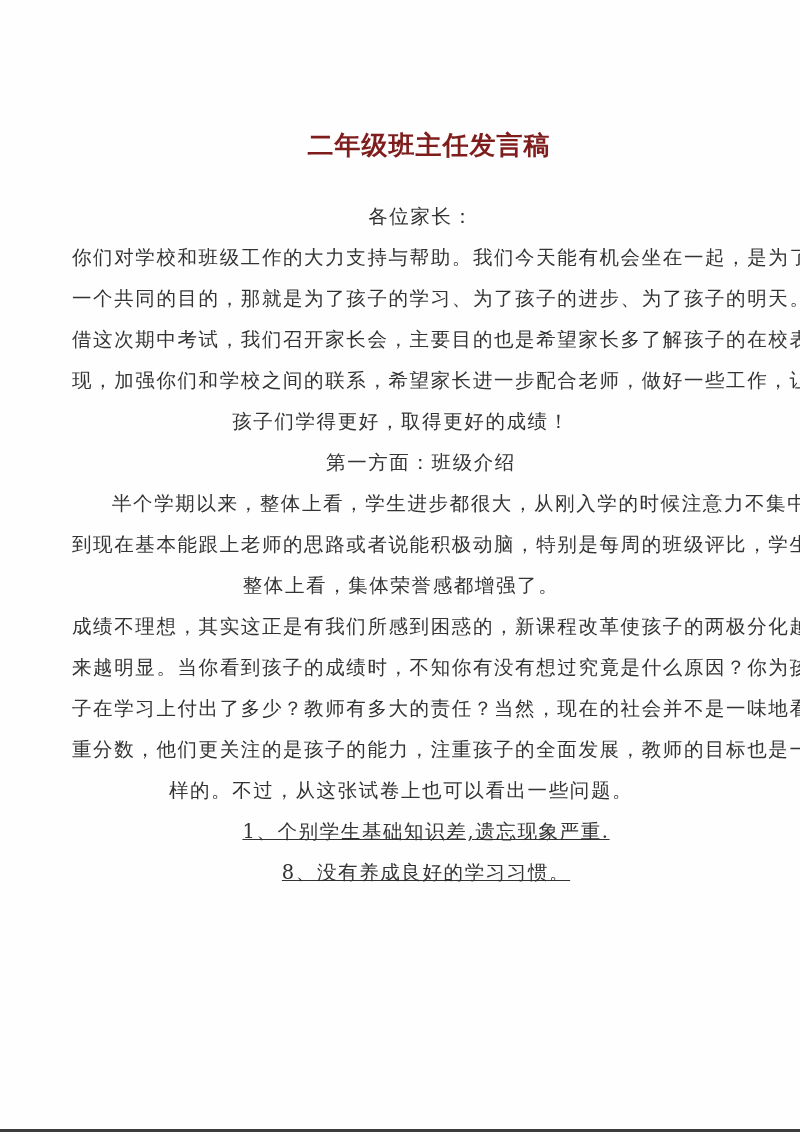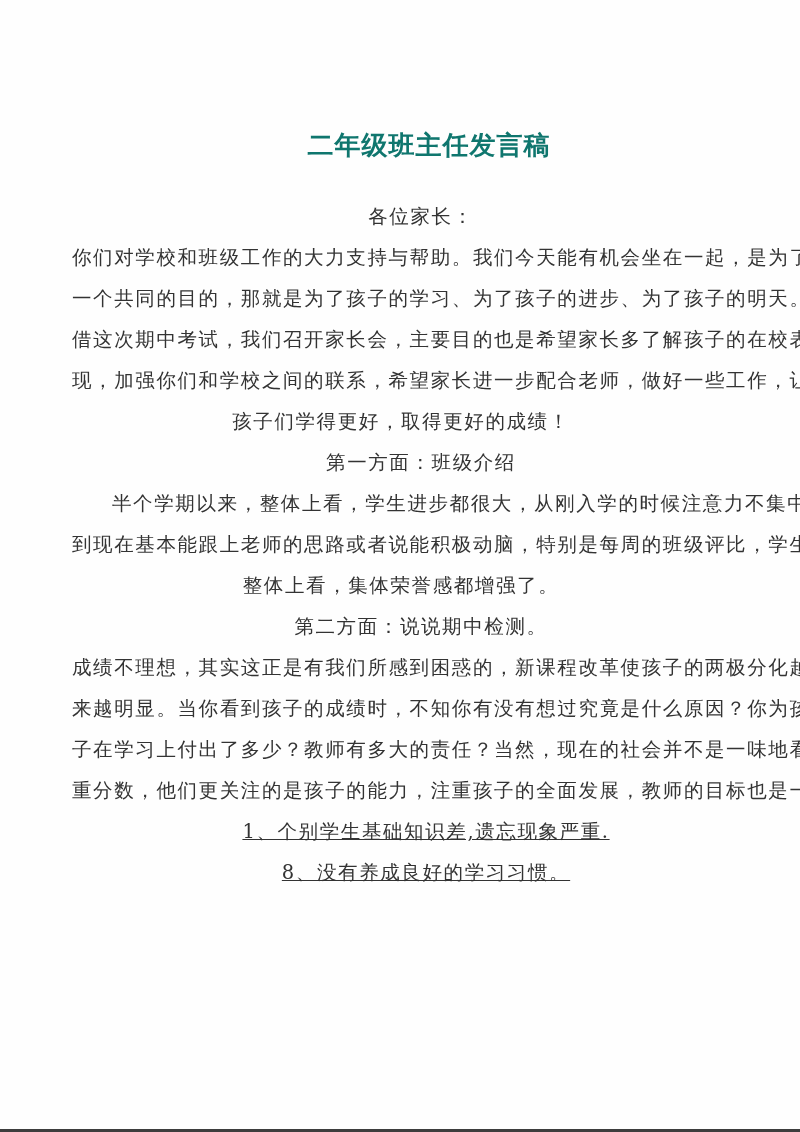--- a/index.html
+++ b/index.html
@@ -27,21 +27,21 @@
       top: 128px;
       left: 0;
       width: 800px;
       text-align: center;
       padding-left: 58px;
       box-sizing: border-box;
       font-family: "DejaVu Sans", "Liberation Sans", sans-serif;
       font-weight: bold;
       font-size: 26px;
       letter-spacing: 1px;
-      color: #0f766e;
+      color: #7f1d1d;
     }
     .body-text {
       position: absolute;
       left: 72px;
       top: 196px;
       width: 658px;
       font-size: 19.5px;
       line-height: 41px;
       letter-spacing: 1.6px;
       color: #333;
@@ -72,22 +72,22 @@
     <span class="line indent">各位家长：</span>
     <span class="line">你们对学校和班级工作的大力支持与帮助。我们今天能有机会坐在一起，是为了</span>
     <span class="line">一个共同的目的，那就是为了孩子的学习、为了孩子的进步、为了孩子的明天。</span>
     <span class="line">借这次期中考试，我们召开家长会，主要目的也是希望家长多了解孩子的在校表</span>
     <span class="line">现，加强你们和学校之间的联系，希望家长进一步配合老师，做好一些工作，让</span>
     <span class="line">孩子们学得更好，取得更好的成绩！</span>
     <span class="line indent">第一方面：班级介绍</span>
     <span class="line indent">半个学期以来，整体上看，学生进步都很大，从刚入学的时候注意力不集中，</span>
     <span class="line">到现在基本能跟上老师的思路或者说能积极动脑，特别是每周的班级评比，学生</span>
     <span class="line">整体上看，集体荣誉感都增强了。</span>
-    <span class="line indent">第二方面：说说期中检测。</span>
     <span class="line">成绩不理想，其实这正是有我们所感到困惑的，新课程改革使孩子的两极分化越</span>
     <span class="line">来越明显。当你看到孩子的成绩时，不知你有没有想过究竟是什么原因？你为孩</span>
     <span class="line">子在学习上付出了多少？教师有多大的责任？当然，现在的社会并不是一味地看</span>
     <span class="line">重分数，他们更关注的是孩子的能力，注重孩子的全面发展，教师的目标也是一</span>
+    <span class="line">样的。不过，从这张试卷上也可以看出一些问题。</span>
     <span class="line indent2">1、个别学生基础知识差,遗忘现象严重.</span>
     <span class="line indent2">8、没有养成良好的学习习惯。</span>
   </div>
 </div>
 <div class="bottom-rule"></div>
 
 </body></html>

